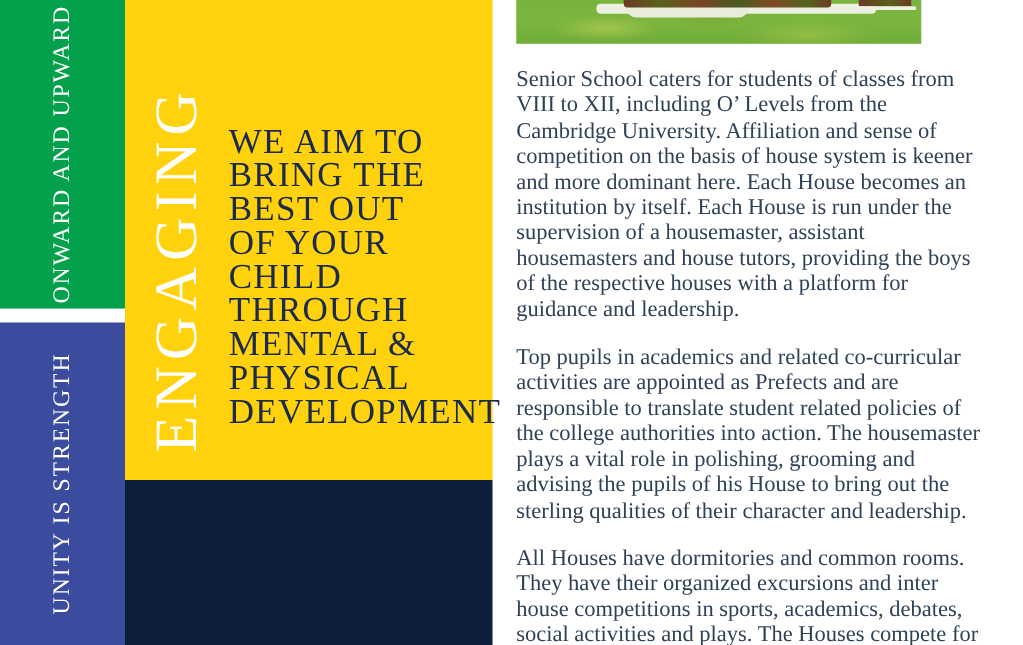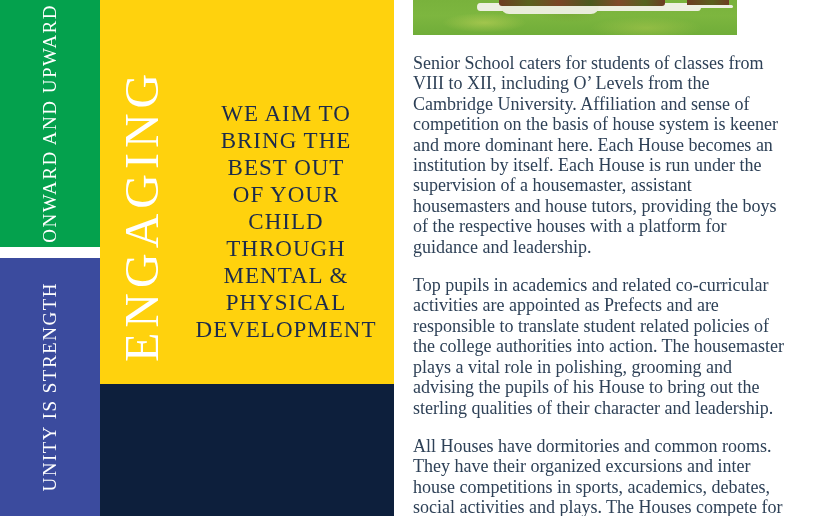--- a/index.html
+++ b/index.html
@@ -19,22 +19,22 @@
   .blue-bar{position:absolute; left:0; top:258px; width:100px; height:258px;
     background:var(--blue); display:flex; align-items:center; justify-content:center;}
   .v-text{writing-mode:vertical-rl; transform:rotate(180deg); white-space:nowrap;}
   .motto{color:#fff; font-size:19px; letter-spacing:1.5px;}
   
   .yellow-panel{position:absolute; left:100px; top:0; width:294px; height:384px;
     background:var(--yellow);}
   .engaging{position:absolute; left:116px; top:62px; height:300px;
     color:#fff; font-size:48px; letter-spacing:5px; line-height:52px;}
   .headline{position:absolute; left:183px; top:100px; width:206px;
-    color:var(--headline-text); font-size:23px; line-height:27px;
-    letter-spacing:1px; white-space:pre-line;text-align:center;}
+    color:var(--headline-text); font-size:28px; line-height:27px;
+    letter-spacing:1px; white-space:pre-line;}
   
   .navy-block{position:absolute; left:100px; top:384px; width:294px; height:132px;
     background:var(--navy);}
   
   .photo{position:absolute; left:413px; top:0; width:324px; height:35px; overflow:hidden;
     background:
       radial-gradient(60px 14px at 22% 65%, rgba(196,213,90,.55), rgba(196,213,90,0) 70%),
       radial-gradient(80px 16px at 72% 80%, rgba(182,204,80,.45), rgba(182,204,80,0) 70%),
       radial-gradient(50px 12px at 48% 40%, rgba(120,160,50,.5), rgba(120,160,50,0) 70%),
       linear-gradient(180deg,#79b23c 0%,#7db63f 45%,#70ad39 100%);}

